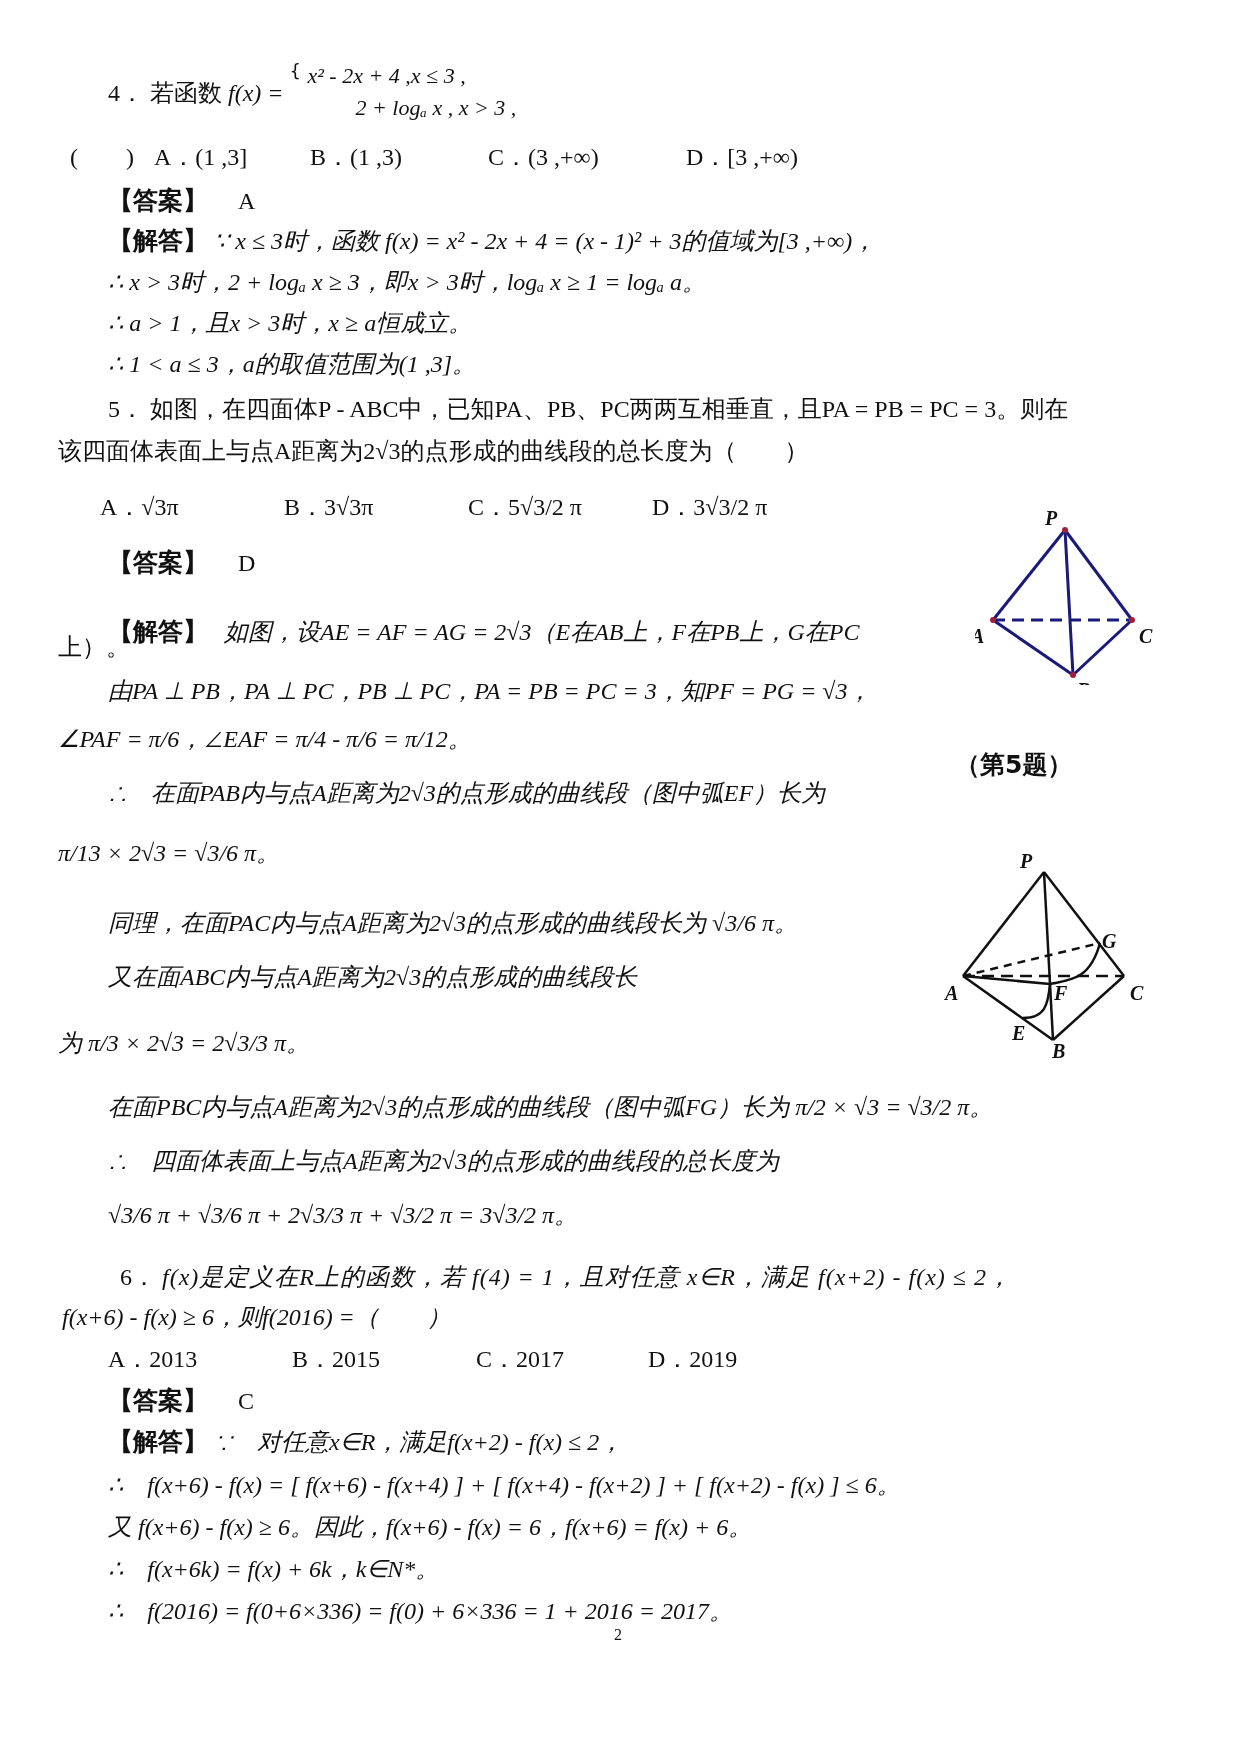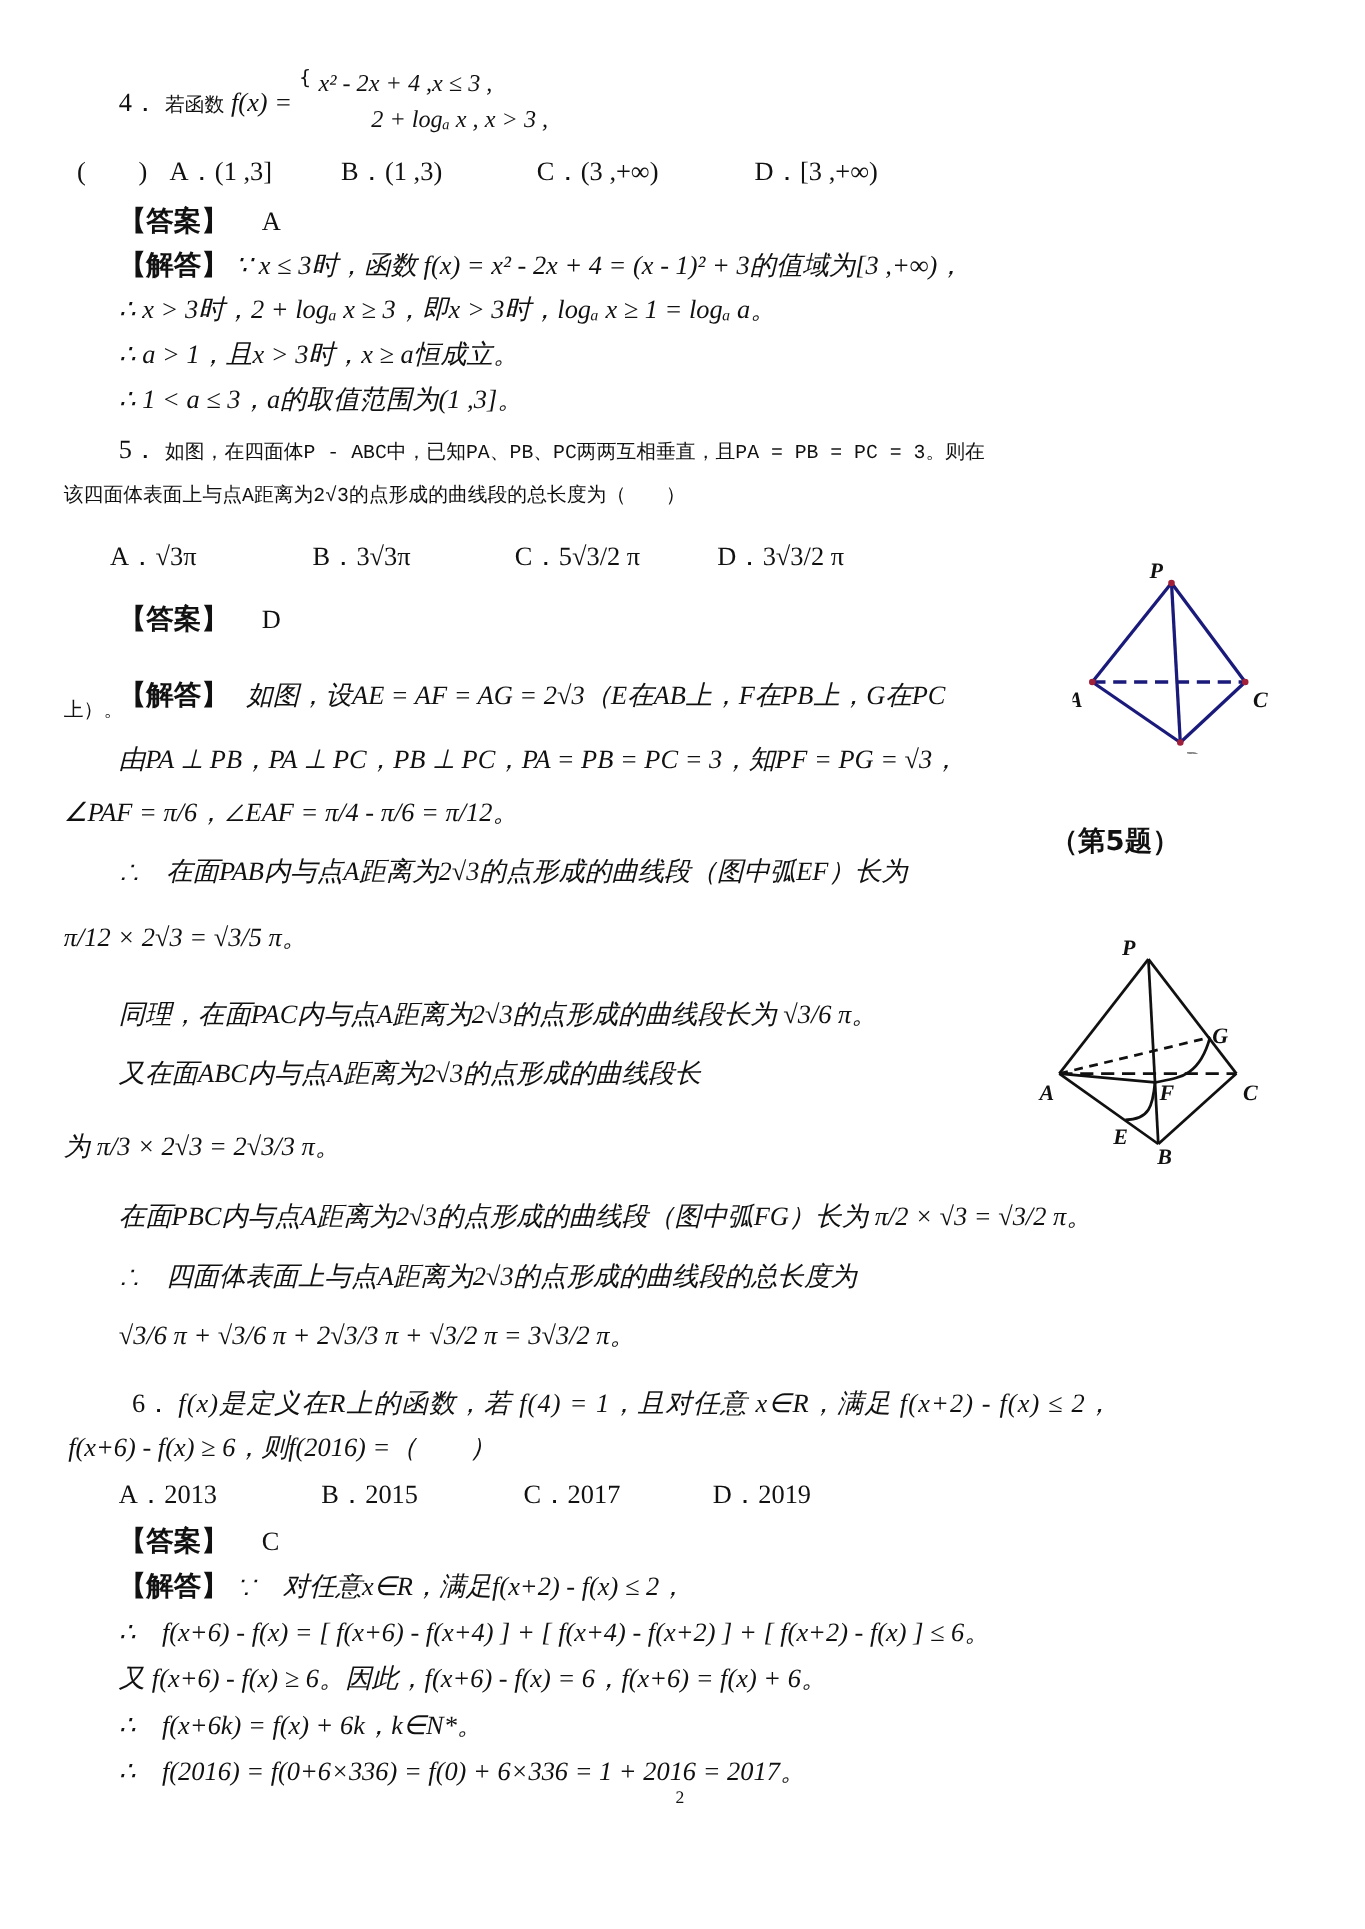--- a/index.html
+++ b/index.html
@@ -2,21 +2,21 @@
 <html><head>
 <meta charset="utf-8">
 <style>
   html, body { margin: 0; padding: 0; background: #ffffff; }
   body {
     width: 1241px; height: 1754px; position: relative; overflow: hidden;
     font-family: "Liberation Serif", "DejaVu Serif", serif;
     color: #111; font-size: 24px;
   }
   .line { position: absolute; white-space: nowrap; line-height: 30px; }
-  .cjk { font-family: Liberation Mono, monospace; font-size: 18px; }
+  .cjk { font-family: Liberation Serif, serif; font-size: 24px; }
   .m { font-style: italic; font-family: "Liberation Serif", serif; }
   .r { font-family: "Liberation Serif", serif; font-style: normal; }
   .bold { font-weight: bold; font-family: "DejaVu Sans", sans-serif; font-size: 25px; }
   .piece { display: inline-block; vertical-align: middle; position: relative; padding-left: 18px; }
   .piece .brace { position: absolute; left: 0; top: 0; font-size: 18px; line-height: 22px; font-family: "DejaVu Sans", sans-serif; }
   .piece .row { display: block; line-height: 32px; }
   svg text { font-family: "Liberation Serif", serif; font-style: italic; font-weight: bold; }
 </style>
 </head>
 <body>
@@ -70,21 +70,21 @@
   <span class="r" style="margin-left:24px;">D</span>
 </div>
 <div class="line" style="left:108px; top:617px;">
   <span class="bold">【解答】</span>
   <span class="m" style="margin-left:10px;">如图，设AE = AF = AG = 2√3（E在AB上，F在PB上，G在PC</span>
 </div>
 <div class="line cjk" style="left:58px; top:632px;">上）。</div>
 <div class="line m" style="left:108px; top:676px;">由PA ⊥ PB，PA ⊥ PC，PB ⊥ PC，PA = PB = PC = 3，知PF = PG = √3，</div>
 <div class="line m" style="left:58px; top:724px;">∠PAF = π/6，∠EAF = π/4 - π/6 = π/12。</div>
 <div class="line m" style="left:108px; top:778px;">∴　在面PAB内与点A距离为2√3的点形成的曲线段（图中弧EF）长为</div>
-<div class="line m" style="left:58px; top:838px;">π/12 × 2√3 = √3/5 π。</div>
+<div class="line m" style="left:58px; top:838px;">π/13 × 2√3 = √3/6 π。</div>
 <div class="line m" style="left:108px; top:908px;">同理，在面PAC内与点A距离为2√3的点形成的曲线段长为 √3/6 π。</div>
 <div class="line m" style="left:108px; top:962px;">又在面ABC内与点A距离为2√3的点形成的曲线段长</div>
 <div class="line m" style="left:58px; top:1028px;">为 π/3 × 2√3 = 2√3/3 π。</div>
 <div class="line m" style="left:108px; top:1092px;">在面PBC内与点A距离为2√3的点形成的曲线段（图中弧FG）长为 π/2 × √3 = √3/2 π。</div>
 <div class="line m" style="left:108px; top:1146px;">∴　四面体表面上与点A距离为2√3的点形成的曲线段的总长度为</div>
 <div class="line m" style="left:108px; top:1200px;">√3/6 π + √3/6 π + 2√3/3 π + √3/2 π = 3√3/2 π。</div>
 
 <svg style="position:absolute; left:975px; top:505px;" width="180" height="180" viewBox="0 0 180 180">
   <g stroke="#1a1a7a" stroke-width="3" fill="none">
     <line x1="90" y1="25" x2="18" y2="115"></line>

